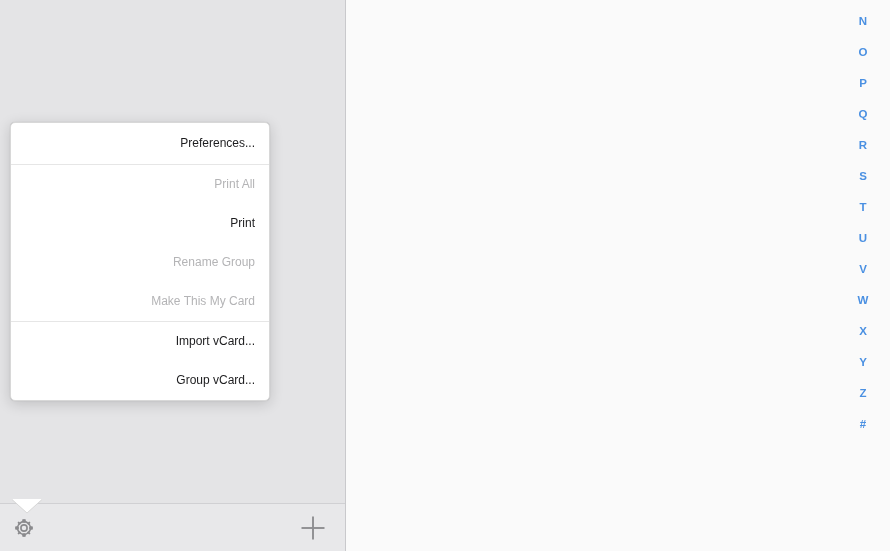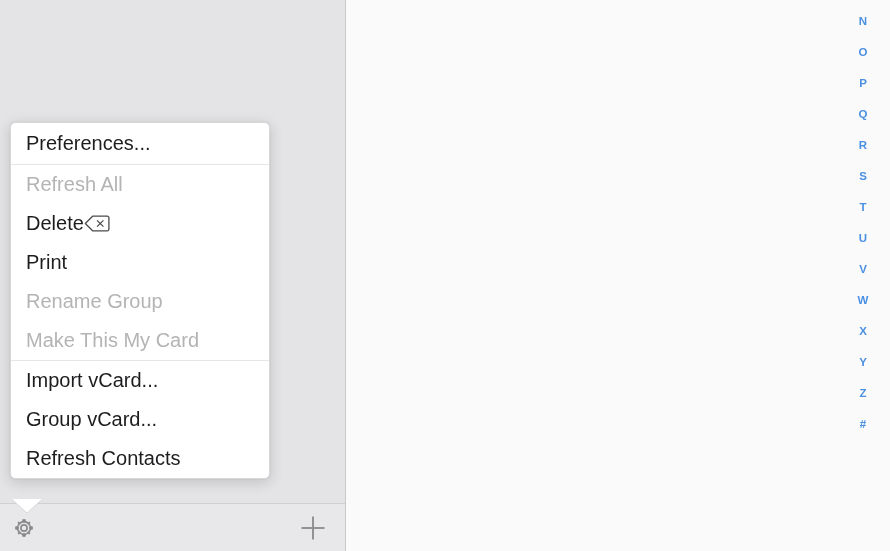--- a/index.html
+++ b/index.html
@@ -116,26 +116,26 @@
   .menu-sep {
     height: 1px;
     background: #e6e6e6;
     margin: 0;
   }
   .menu-item {
     position: relative;
     height: 39px;
     line-height: 39px;
     padding: 0 14px 0 15px;
-    font-size: 20px;
+    font-size: 12px;
     color: #1d1d1f;
     white-space: nowrap;
     display: flex;
     align-items: center;
-    justify-content: flex-start;
+    justify-content: flex-end;
     cursor: default;
     user-select: none;
   }
   .menu-item.disabled { color: #b4b4b6; }
   .menu-item .label { display: block; }
   .menu-item .shortcut {
     display: flex;
     align-items: center;
     color: #4b4b4d;
   }
@@ -226,33 +226,23 @@
       <div class="menu-item first">
         <span class="label">Preferences...</span>
       </div>
     </div>
 
     <div class="menu-sep"></div>
 
     <div class="menu-group">
 
       <div class="menu-item disabled">
-        <span class="label">Refresh All</span>
-      </div>
-
-      <div class="menu-item">
-        <span class="label">Delete</span>
-        <span class="shortcut">
-          <svg width="26" height="17" viewBox="0 0 26 17" aria-hidden="true">
-            <path d="M8.6 1.2 H23.4 a1.5 1.5 0 0 1 1.5 1.5 V14.3 a1.5 1.5 0 0 1 -1.5 1.5 H8.6 L1.3 8.5 Z" fill="none" stroke="#4b4b4d" stroke-width="1.3" stroke-linejoin="round"></path>
-            <line x1="13.0" y1="5.4" x2="19.4" y2="11.6" stroke="#4b4b4d" stroke-width="1.3"></line>
-            <line x1="19.4" y1="5.4" x2="13.0" y2="11.6" stroke="#4b4b4d" stroke-width="1.3"></line>
-          </svg>
-        </span>
-      </div>
+        <span class="label">Print All</span>
+      </div>
+
 
       <div class="menu-item">
         <span class="label">Print</span>
       </div>
 
       <div class="menu-item disabled">
         <span class="label">Rename Group</span>
       </div>
 
       <div class="menu-item disabled">
@@ -266,23 +256,20 @@
     <div class="menu-group">
 
       <div class="menu-item">
         <span class="label">Import vCard...</span>
       </div>
 
       <div class="menu-item">
         <span class="label">Group vCard...</span>
       </div>
 
-      <div class="menu-item">
-        <span class="label">Refresh Contacts</span>
-      </div>
 
     </div>
 
   </div>
 
   <div class="popup-arrow">
     <svg width="30" height="15" viewBox="0 0 30 15" aria-hidden="true">
       <path d="M0 0 L30 0 L15 14 Z" fill="#ffffff"></path>
       <path d="M0 0.6 L15 14 L30 0.6" fill="none" stroke="#d8d8d8" stroke-width="1"></path>
     </svg>

